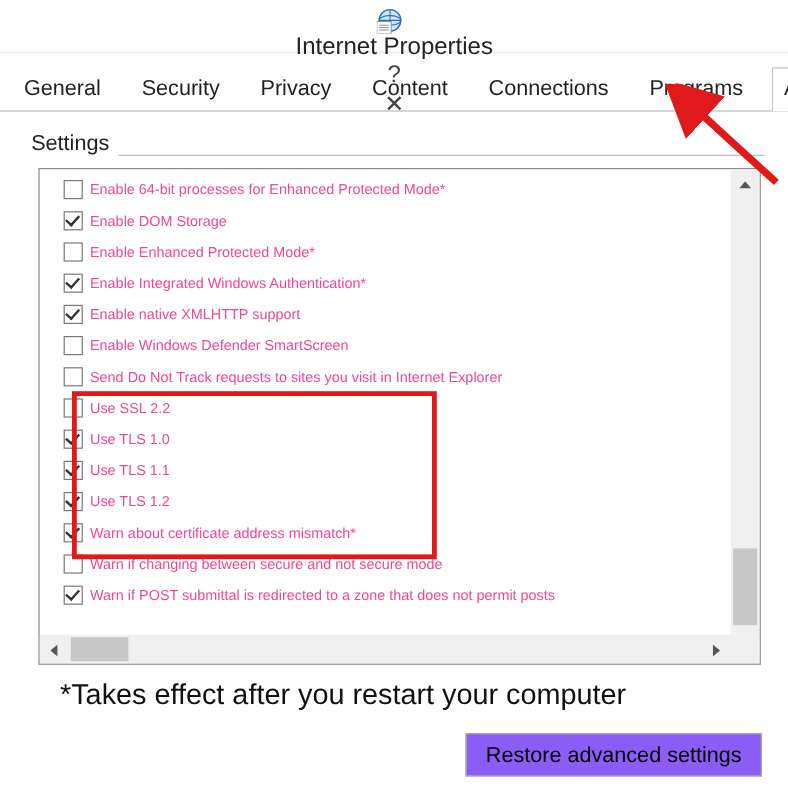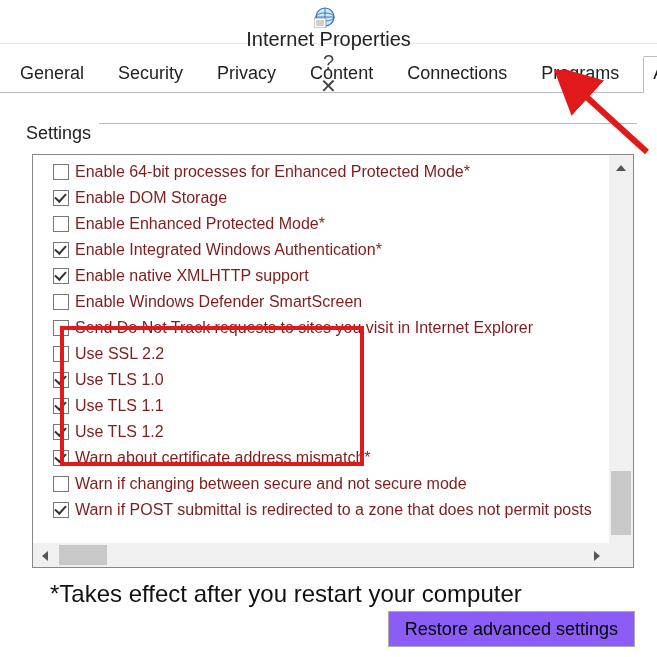--- a/index.html
+++ b/index.html
@@ -64,23 +64,22 @@
       border: 1px solid #bbb;
       border-bottom: 1px solid #fff;
       background: #fff;
       border-radius: 2px 2px 0 0;
     }
     .content {
       padding: 16px 20px 10px 26px;
     }
     .settings-header {
       display: flex;
-      align-items: flex-start;
+      align-items: flex-end;
       margin-bottom: 10px;
-      margin-top: 14px;
     }
     .settings-label {
       font-size: 18px;
       color: #222;
       padding-right: 8px;
     }
     .settings-line {
       flex: 1;
       height: 1px;
       background: #bbb;
@@ -122,22 +121,22 @@
     .chk.checked::after {
       content: "";
       position: absolute;
       left: 3px; top: 0px;
       width: 5px; height: 9px;
       border: solid #333;
       border-width: 0 2px 2px 0;
       transform: rotate(42deg);
     }
     .opt-label {
-      font-size: 16px;
-      color: #7f1d1d;
+      font-size: 12px;
+      color: #ec4899;
       white-space: nowrap;
     }
     .vscroll {
       position: absolute;
       top: 0; right: 0; bottom: 24px;
       width: 24px;
       background: #f0f0f0;
       display: flex;
       flex-direction: column;
     }

